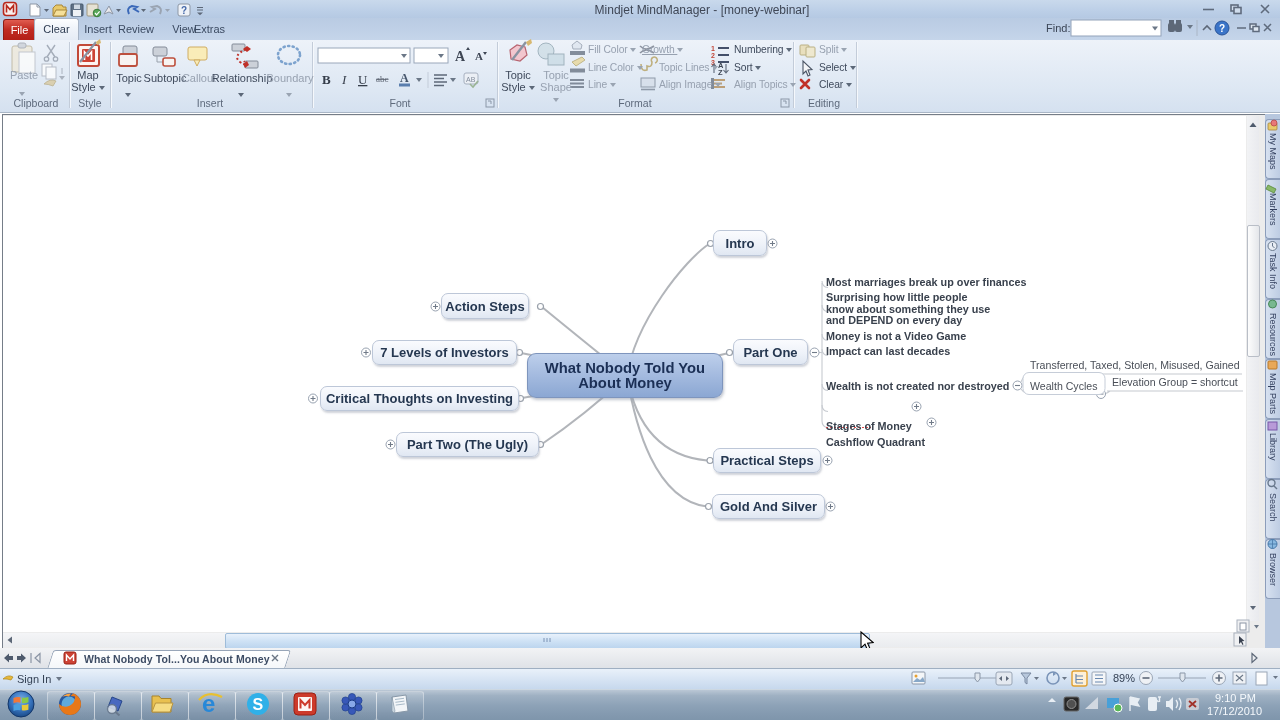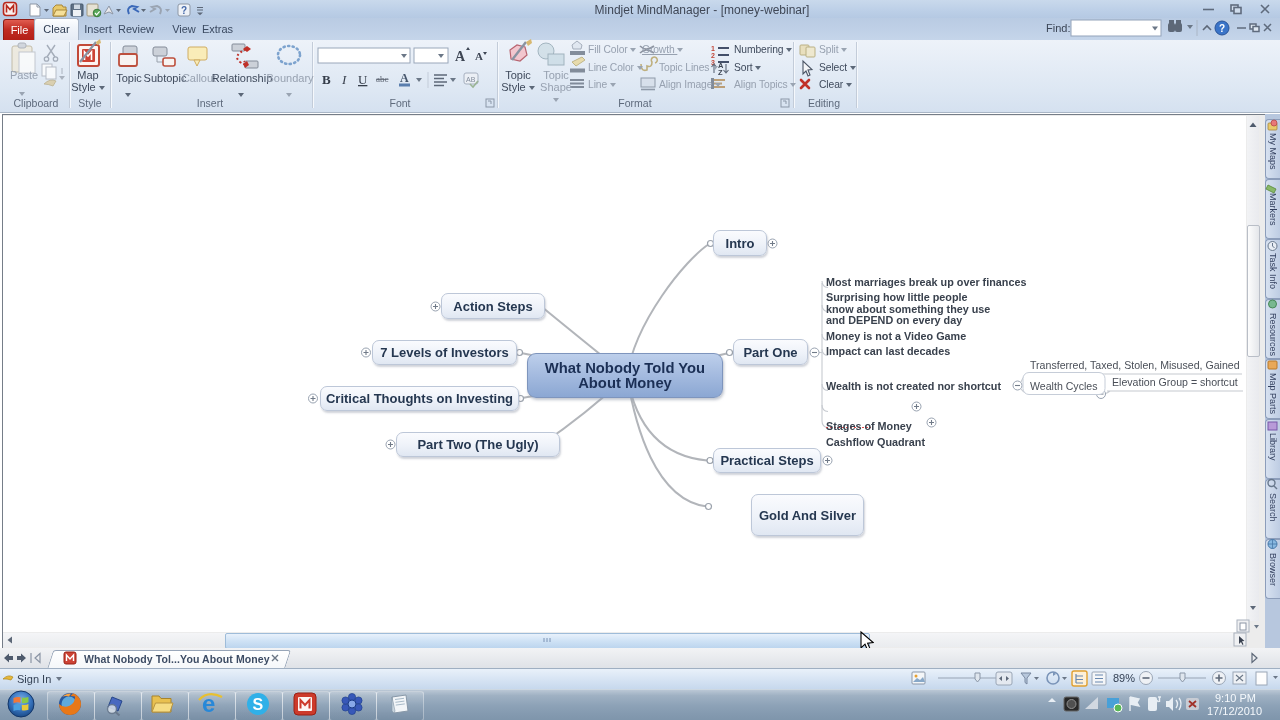--- a/index.html
+++ b/index.html
@@ -108,21 +108,21 @@
     <path d="M 1264,24 l 7,7 m 0,-7 l -7,7"></path>
   </g>
 </svg>
 
 <div class="abs" id="tabrow"></div>
 <div class="abs" id="filetab">File</div>
 <div class="abs" id="hometab">Clear</div>
 <div class="abs rtab" style="left:78px;width:40px;">Insert</div>
 <div class="abs rtab" style="left:114px;width:44px;">Review</div>
 <div class="abs rtab" style="left:163px;width:42px;">View</div>
-<div class="abs rtab" style="left:196px;width:43px;">Extras</div>
+<div class="abs rtab" style="left:188px;width:43px;">Extras</div>
 
 <div class="abs" id="ribbon"></div>
 <div class="abs glabel" style="left:8px;width:56px;">Clipboard</div>
 <div class="abs glabel" style="left:72px;width:36px;">Style</div>
 <div class="abs glabel" style="left:120px;width:180px;">Insert</div>
 <div class="abs glabel" style="left:330px;width:140px;">Font</div>
 <div class="abs glabel" style="left:560px;width:150px;">Format</div>
 <div class="abs glabel" style="left:795px;width:58px;">Editing</div>
 <div class="abs gsep" style="left:69px;"></div>
 <div class="abs gsep" style="left:110px;"></div>
@@ -347,36 +347,36 @@
     <path d="M 914,406.5 h 5 M 916.5,404 v 5"></path>
     <path d="M 929,422.5 h 5 M 931.5,420 v 5"></path>
   </g>
 
   <rect x="1023" y="372.5" width="82" height="22" rx="6" fill="#ffffff" stroke="#c6cdd8" stroke-width="1"></rect>
 
   <path d="M 826,427.5 h 45" stroke="#e04848" stroke-width="1" stroke-dasharray="2,2" fill="none"></path>
 </svg>
 
 <div class="topic" style="left:713px;top:230px;width:54px;height:26px;">Intro</div>
-<div class="topic" style="left:441px;top:293px;width:104px;height:26px;">Action Steps</div>
+<div class="topic" style="left:441px;top:293px;width:88px;height:26px;">Action Steps</div>
 <div class="topic" style="left:372px;top:340px;width:145px;height:25px;">7 Levels of Investors</div>
 <div class="topic" style="left:320px;top:386px;width:199px;height:25px;">Critical Thoughts on Investing</div>
-<div class="topic" style="left:396px;top:432px;width:164px;height:25px;">Part Two (The Ugly)</div>
+<div class="topic" style="left:396px;top:432px;width:143px;height:25px;">Part Two (The Ugly)</div>
 <div class="topic" style="left:733px;top:339px;width:75px;height:26px;">Part One</div>
 <div class="topic" style="left:713px;top:448px;width:108px;height:25px;">Practical Steps</div>
-<div class="topic" style="left:751px;top:494px;width:113px;height:42px;">Gold And Silver</div>
+<div class="topic" style="left:712px;top:494px;width:113px;height:25px;">Gold And Silver</div>
 <div class="topic abs" id="central">What Nobody Told You<br>About Money</div>
 
 <div class="sub1" style="left:826px;top:276px;">Most marriages break up over finances</div>
 <div class="sub1" style="left:826px;top:291px;">Surprising how little people</div>
 <div class="sub1" style="left:826px;top:302.5px;">know about something they use</div>
 <div class="sub1" style="left:826px;top:314px;">and DEPEND on every day</div>
 <div class="sub1" style="left:826px;top:329.5px;">Money is not a Video Game</div>
 <div class="sub1" style="left:826px;top:344.5px;">Impact can last decades</div>
-<div class="sub1" style="left:826px;top:379.5px;">Wealth is not created nor shortcut</div>
+<div class="sub1" style="left:826px;top:379.5px;">Wealth is not created nor destroyed</div>
 <div class="sub1" style="left:826px;top:420px;">Stages of Money</div>
 <div class="sub1" style="left:826px;top:436px;">Cashflow Quadrant</div>
 <div class="sub2" style="left:1030px;top:359px;">Transferred, Taxed, Stolen, Misused, Gained</div>
 <div class="sub2" style="left:1030px;top:380px;">Wealth Cycles</div>
 <div class="sub2" style="left:1112px;top:376px;">Elevation Group = shortcut</div>
 
 <div class="abs" id="vscroll"></div>
 <div class="abs" id="vthumb"></div>
 <div class="abs" id="hscroll"></div>
 <div class="abs" id="hthumb"></div>

